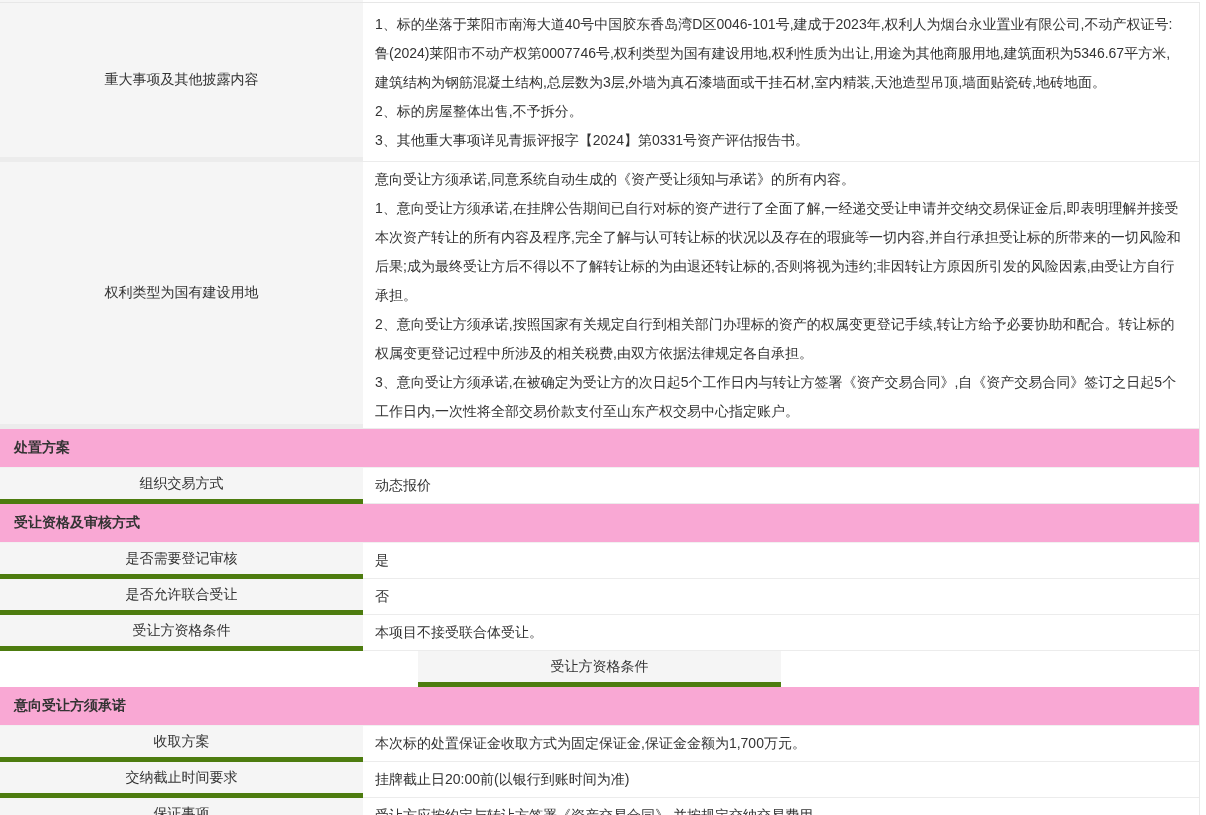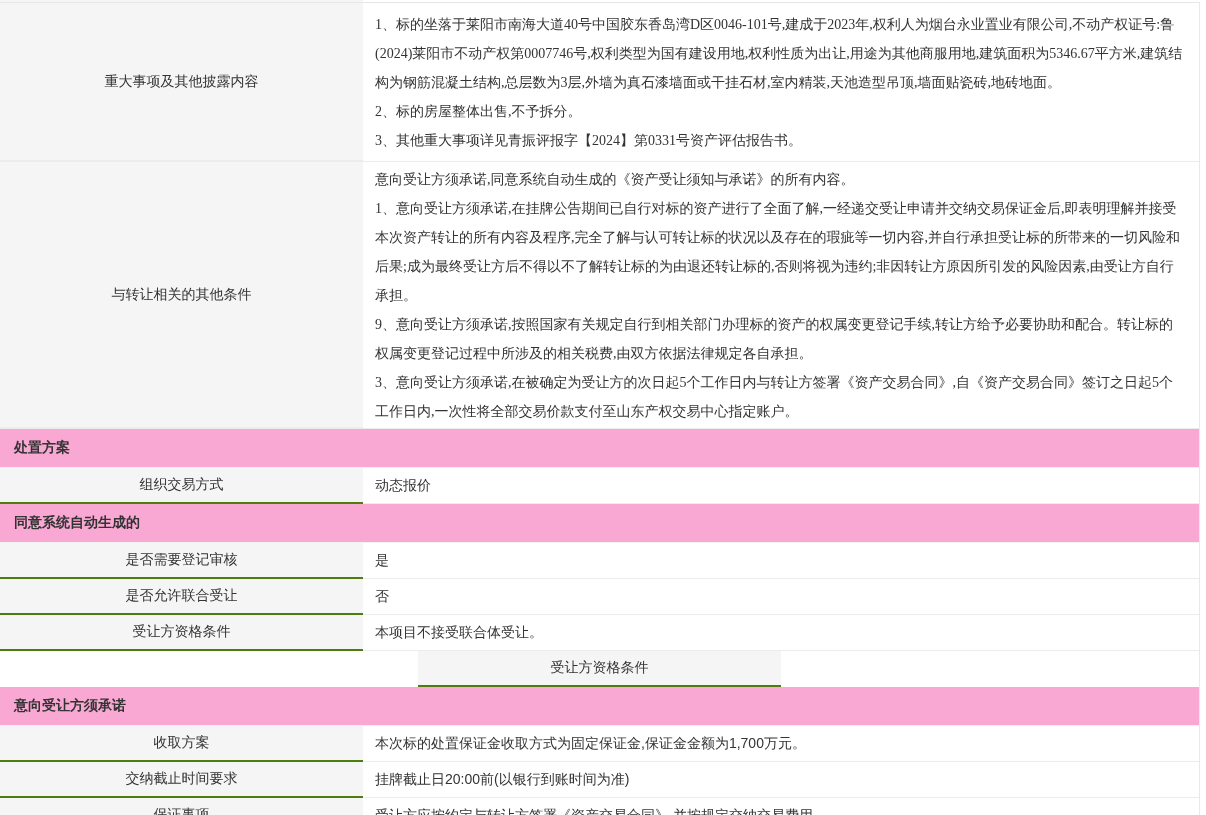--- a/index.html
+++ b/index.html
@@ -22,40 +22,40 @@
 
   .row { display: flex; width: 100%; }
   .cell-label {
     width: 363px;
     flex: none;
     background: #f5f5f5;
     display: flex;
     align-items: center;
     justify-content: center;
     text-align: center;
-    border-bottom: 2px solid #4d7c0f;
+    border-bottom: 5px solid #4d7c0f;
     padding: 0 10px;
   }
   .cell-value {
     flex: 1;
     background: #ffffff;
     border-bottom: 1px solid #ececec;
     padding-left: 12px;
     padding-right: 16px;
   }
   .row.single { height: 36px; justify-content: center; }
   .row.single .cell-value { display: flex; align-items: center; }
 
   .row.multi .cell-value {
     line-height: 29px;
     padding-top: 7px;
     padding-bottom: 6px;
   }
   .row.multi .cell-label { border-bottom-color: #ececec; }
-  .row.multi p { margin: 0; font-family: Liberation Serif, serif; }
+  .row.multi p { margin: 0; }
   .row.r2 .cell-value { padding-top: 3px; padding-bottom: 2px; }
 
   .section {
     width: 100%;
     height: 39px;
     background: #f9a8d4;
     display: flex;
     align-items: center;
     padding-left: 14px;
     font-weight: bold;
@@ -78,37 +78,37 @@
     <div class="row multi r1">
       <div class="cell-label">重大事项及其他披露内容</div>
       <div class="cell-value">
         <p>1、标的坐落于莱阳市南海大道40号中国胶东香岛湾D区0046-101号,建成于2023年,权利人为烟台永业置业有限公司,不动产权证号:鲁(2024)莱阳市不动产权第0007746号,权利类型为国有建设用地,权利性质为出让,用途为其他商服用地,建筑面积为5346.67平方米,建筑结构为钢筋混凝土结构,总层数为3层,外墙为真石漆墙面或干挂石材,室内精装,天池造型吊顶,墙面贴瓷砖,地砖地面。</p>
         <p>2、标的房屋整体出售,不予拆分。</p>
         <p>3、其他重大事项详见青振评报字【2024】第0331号资产评估报告书。</p>
       </div>
     </div>
 
     <div class="row multi r2">
-      <div class="cell-label">与转让相关的其他条件</div>
+      <div class="cell-label">权利类型为国有建设用地</div>
       <div class="cell-value">
         <p>意向受让方须承诺,同意系统自动生成的《资产受让须知与承诺》的所有内容。</p>
         <p>1、意向受让方须承诺,在挂牌公告期间已自行对标的资产进行了全面了解,一经递交受让申请并交纳交易保证金后,即表明理解并接受本次资产转让的所有内容及程序,完全了解与认可转让标的状况以及存在的瑕疵等一切内容,并自行承担受让标的所带来的一切风险和后果;成为最终受让方后不得以不了解转让标的为由退还转让标的,否则将视为违约;非因转让方原因所引发的风险因素,由受让方自行承担。</p>
-        <p>9、意向受让方须承诺,按照国家有关规定自行到相关部门办理标的资产的权属变更登记手续,转让方给予必要协助和配合。转让标的权属变更登记过程中所涉及的相关税费,由双方依据法律规定各自承担。</p>
+        <p>2、意向受让方须承诺,按照国家有关规定自行到相关部门办理标的资产的权属变更登记手续,转让方给予必要协助和配合。转让标的权属变更登记过程中所涉及的相关税费,由双方依据法律规定各自承担。</p>
         <p>3、意向受让方须承诺,在被确定为受让方的次日起5个工作日内与转让方签署《资产交易合同》,自《资产交易合同》签订之日起5个工作日内,一次性将全部交易价款支付至山东产权交易中心指定账户。</p>
       </div>
     </div>
 
     <div class="section">处置方案</div>
 
     <div class="row single">
       <div class="cell-label">组织交易方式</div>
       <div class="cell-value">动态报价</div>
     </div>
 
-    <div class="section">同意系统自动生成的</div>
+    <div class="section">受让资格及审核方式</div>
 
     <div class="row single">
       <div class="cell-label">是否需要登记审核</div>
       <div class="cell-value">是</div>
     </div>
 
     <div class="row single">
       <div class="cell-label">是否允许联合受让</div>
       <div class="cell-value">否</div>
     </div>

